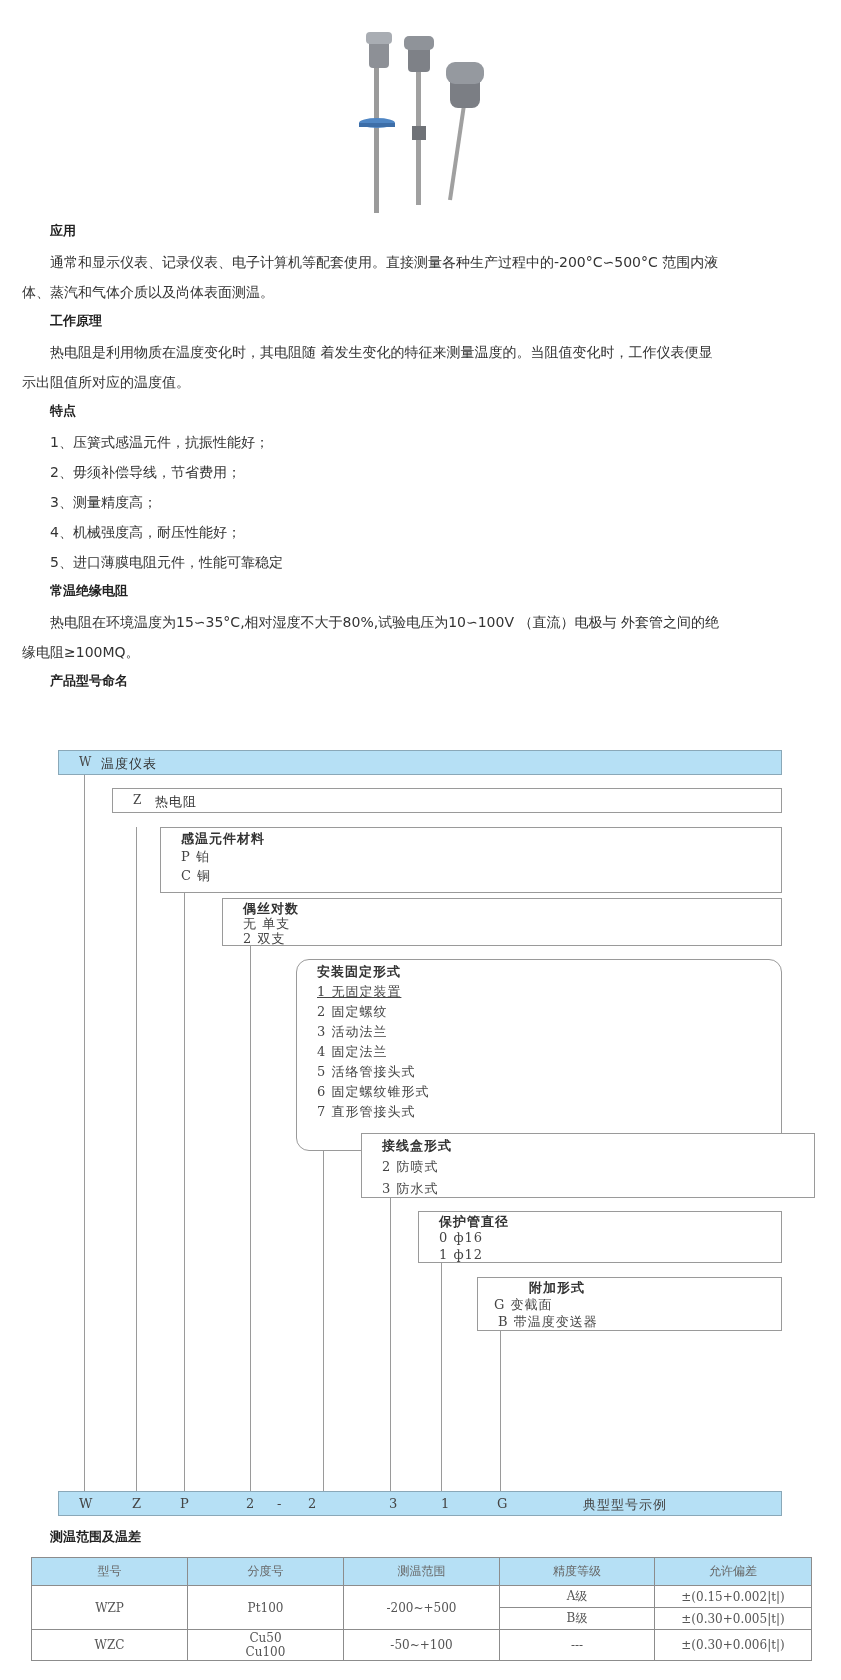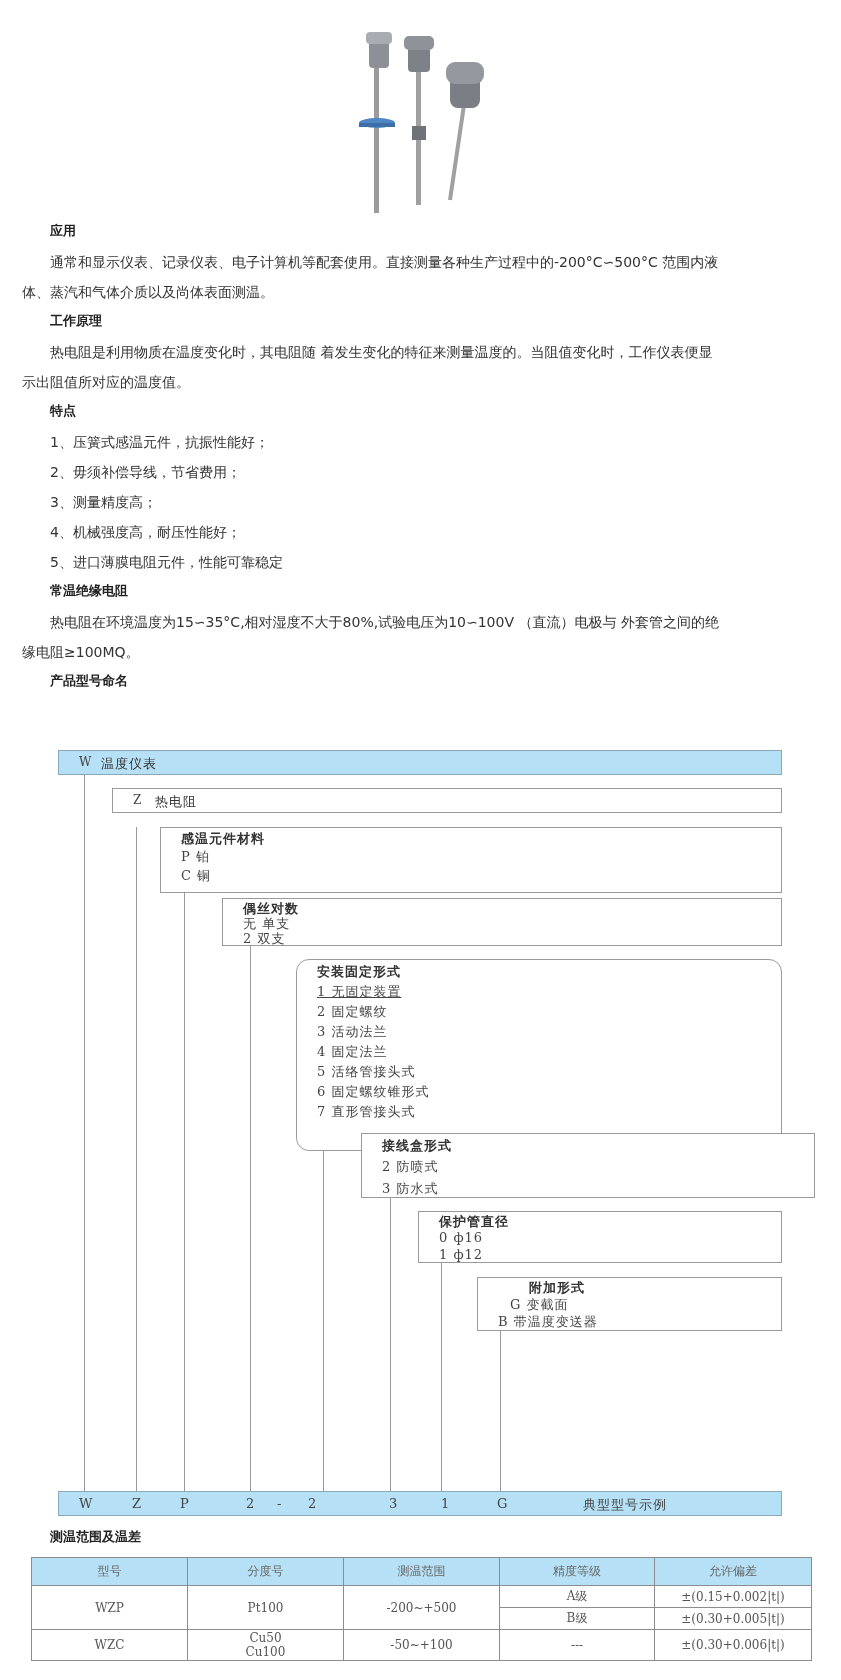--- a/index.html
+++ b/index.html
@@ -117,21 +117,21 @@
   </div>
 
   <div class="box" style="left:418px; top:1211px; width:364px; height:52px;">
     <span class="dtext dtitle" style="left:20px; top:1px;">保护管直径</span>
     <span class="dtext" style="left:20px; top:18px;">0 ф16</span>
     <span class="dtext" style="left:20px; top:35px;">1 ф12</span>
   </div>
 
   <div class="box" style="left:477px; top:1277px; width:305px; height:54px;">
     <span class="dtext dtitle" style="left:20px; top:1px;padding-left:31px;">附加形式</span>
-    <span class="dtext" style="left:32px; top:18px;">G 变截面</span>
+    <span class="dtext" style="left:16px; top:18px;">G 变截面</span>
     <span class="dtext" style="left:20px; top:35px;">B 带温度变送器</span>
   </div>
 
   <div class="box blue" style="left:58px; top:1491px; width:724px; height:25px;">
     <span class="dtext" style="left:20px; top:4px;">W</span>
     <span class="dtext" style="left:73px; top:4px;">Z</span>
     <span class="dtext" style="left:121px; top:4px;">P</span>
     <span class="dtext" style="left:187px; top:4px;">2</span>
     <span class="dtext" style="left:218px; top:4px;">-</span>
     <span class="dtext" style="left:249px; top:4px;">2</span>

